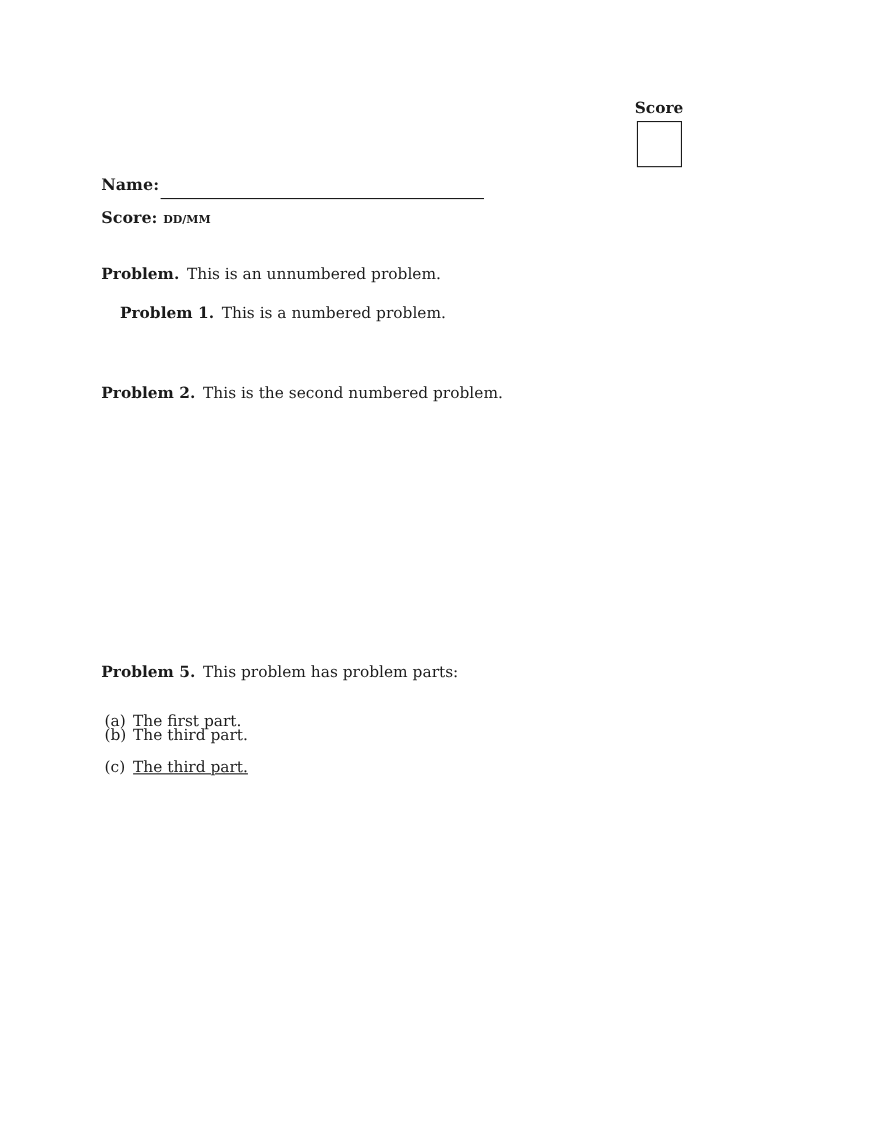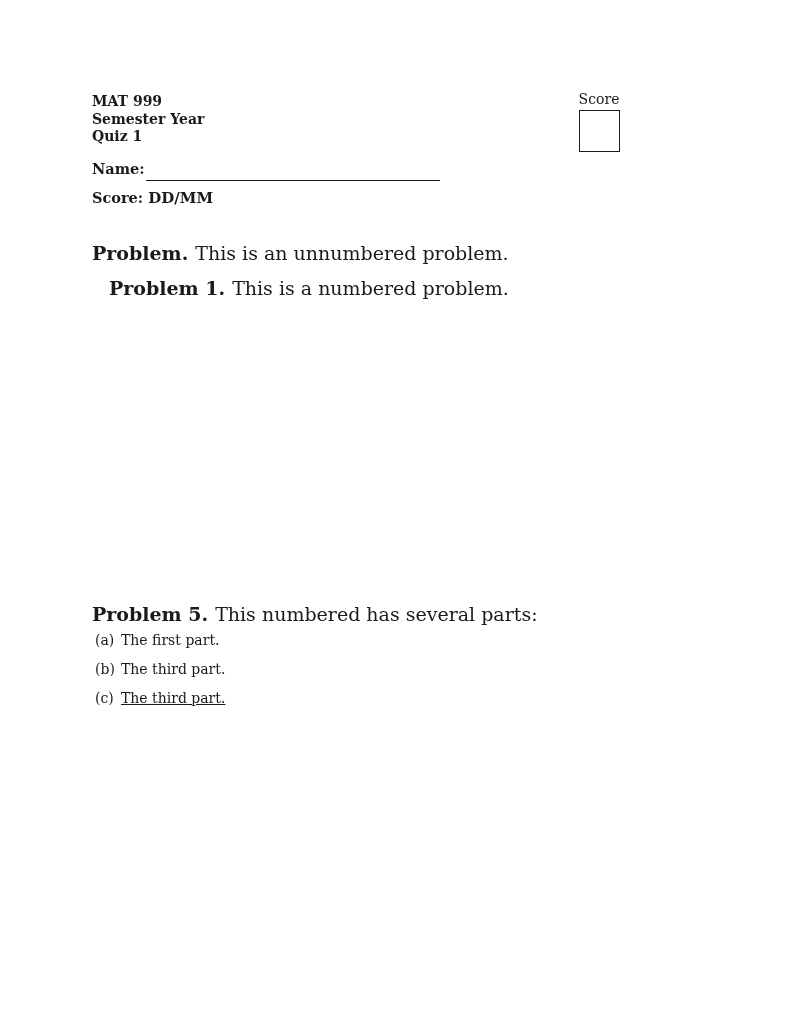--- a/index.html
+++ b/index.html
@@ -17,96 +17,94 @@
     overflow: hidden;
   }
   .abs { position: absolute; }
   .hdr-line {
     font-weight: bold;
     font-size: 14px;
     line-height: 17.5px;
     white-space: nowrap;
   }
   .score-label {
-    font-weight: normal;
+    font-weight: bold;
     font-size: 14px;
     text-align: center;
     white-space: nowrap;
   }
   .score-box {
     border: 1px solid #1a1a1a;
     background: #ffffff;
   }
   .field-label {
     font-weight: bold;
     font-size: 14.5px;
     white-space: nowrap;
   }
   .field-value {
     font-weight: bold;
-    font-size: 15px;
+    font-size: 10px;
     white-space: nowrap;
   }
   .name-line {
     border-bottom: 1.5px solid #1a1a1a;
     height: 0;
   }
   .problem-line {
-    font-size: 19px;
+    font-size: 14px;
     white-space: nowrap;
   }
   .problem-label {
     font-weight: bold;
     margin-right: 7px;
   }
   .part-row {
     font-size: 14px;
     white-space: nowrap;
   }
   .part-marker {
     display: inline-block;
     width: 26px;
   }
 </style>
 </head>
 <body>
 
 <div class="page">
 
-  <div class="abs" style="left:92px; top:93px;">
-    <div class="hdr-line">MAT 999</div>
-    <div class="hdr-line">Semester Year</div>
-    <div class="hdr-line">Quiz 1</div>
-  </div>
 
   <div class="abs score-label" style="left:577px; top:91px; width:44px;">Score</div>
   <div class="abs score-box" style="left:579px; top:110px; width:39px; height:40px;"></div>
 
   <div class="abs field-label" style="left:92px; top:160px;">Name:</div>
   <div class="abs name-line" style="left:146px; top:180px; width:294px;"></div>
 
   <div class="abs" style="left:92px; top:188px;">
     <span class="field-label">Score:</span>
     <span class="field-value">DD/MM</span>
   </div>
 
   <div class="abs problem-line" style="left:92px; top:242px;">
     <span class="problem-label">Problem.</span><span>This is an unnumbered problem.</span>
   </div>
 
   <div class="abs problem-line" style="left:109px; top:277px;">
     <span class="problem-label">Problem 1.</span><span>This is a numbered problem.</span>
   </div>
 
+  <div class="abs problem-line" style="left:92px; top:350px;">
+    <span class="problem-label">Problem 2.</span><span>This is the second numbered problem.</span>
+  </div>
 
   <div class="abs problem-line" style="left:92px; top:603px;">
-    <span class="problem-label">Problem 5.</span><span>This numbered has several parts:</span>
+    <span class="problem-label">Problem 5.</span><span>This problem has problem parts:</span>
   </div>
 
-  <div class="abs part-row" style="left:95px; top:632px;">
+  <div class="abs part-row" style="left:95px; top:648px;">
     <span class="part-marker">(a)</span><span>The first part.</span>
   </div>
   <div class="abs part-row" style="left:95px; top:661px;">
     <span class="part-marker">(b)</span><span>The third part.</span>
   </div>
   <div class="abs part-row" style="left:95px; top:690px;text-decoration:underline;">
     <span class="part-marker">(c)</span><span>The third part.</span>
   </div>
 
 </div>

